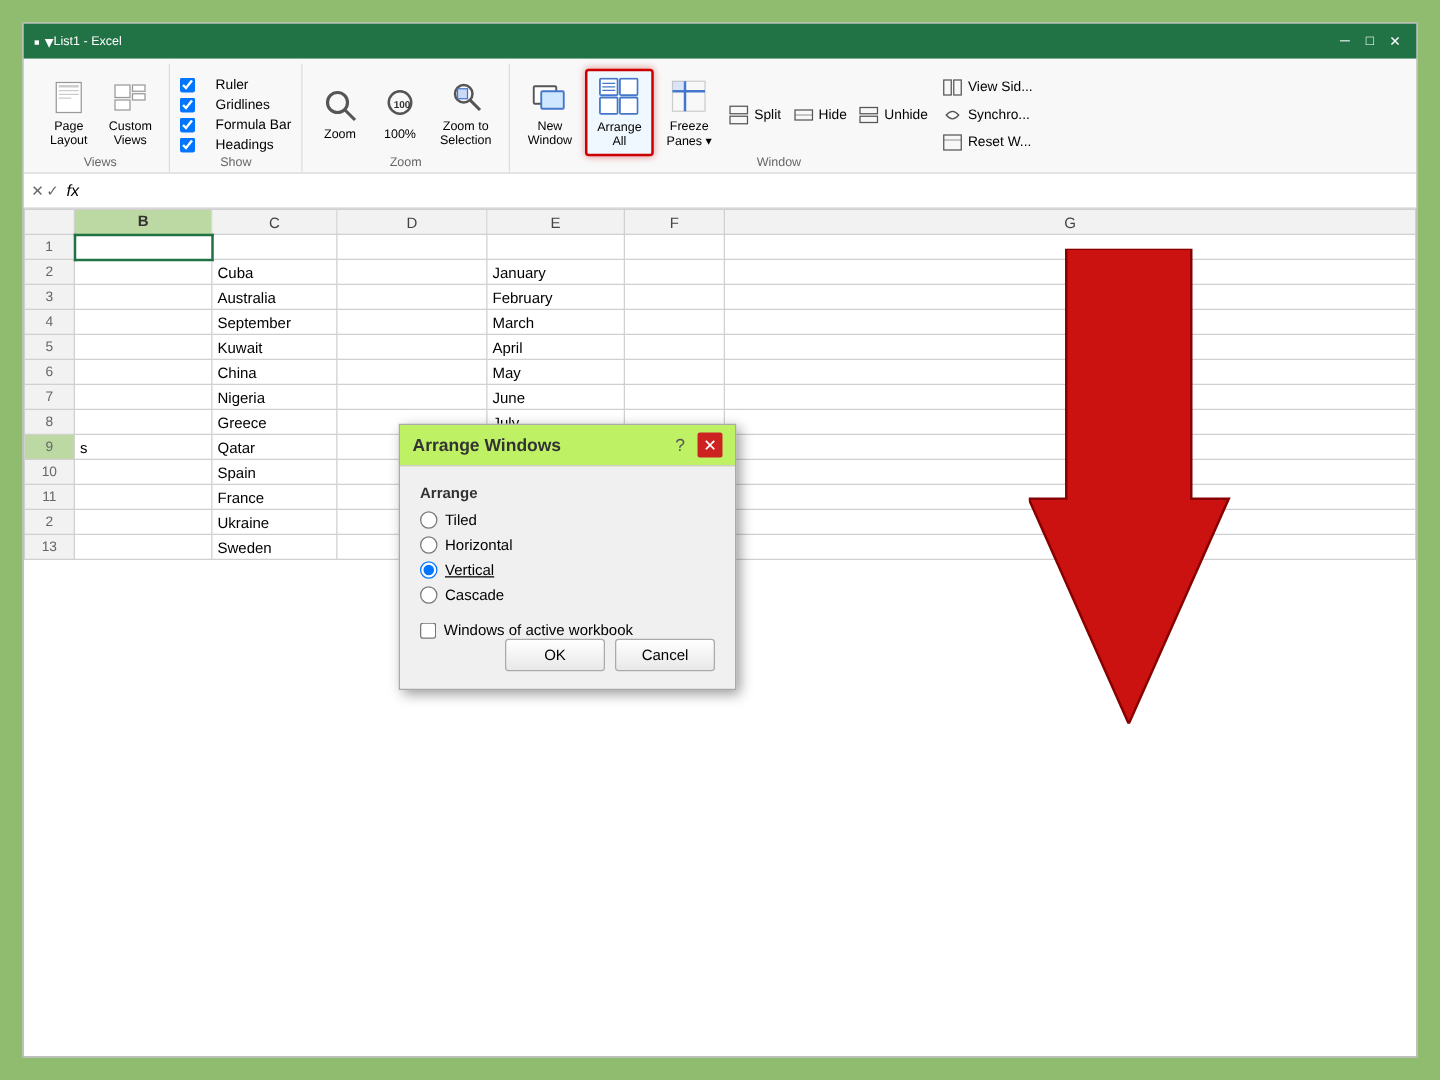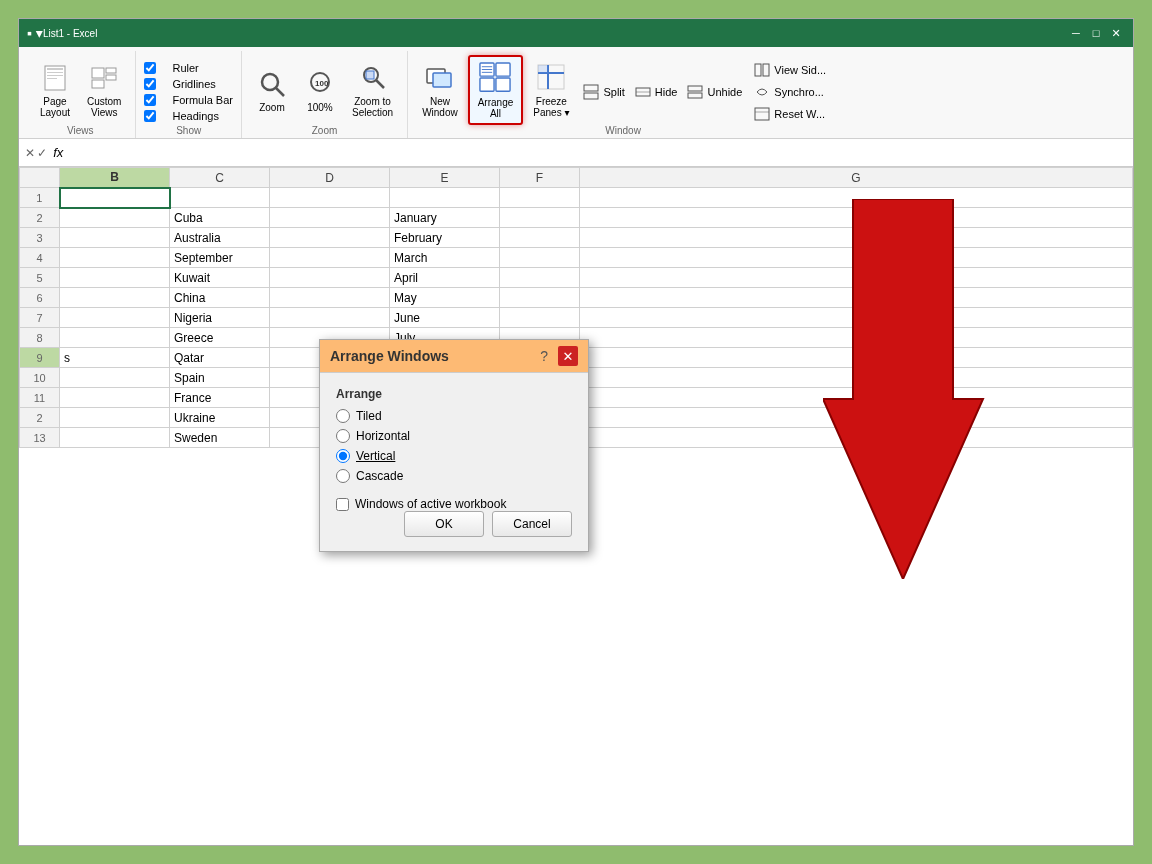--- a/index.html
+++ b/index.html
@@ -237,21 +237,21 @@
       position: absolute;
       top: 320px;
       left: 300px;
       width: 270px;
       background: #f0f0f0;
       border: 1px solid #aaa;
       box-shadow: 3px 3px 10px rgba(0,0,0,0.4);
       pointer-events: all;
     }
     .dialog-title-bar {
-      background: #fdba74;
+      background: #bef264;
       padding: 6px 10px;
       display: flex;
       align-items: center;
       justify-content: space-between;
       border-bottom: 1px solid #ccc;
     }
     .dialog-title {
       font-size: 14px;
       font-weight: 600;
       color: #333;

